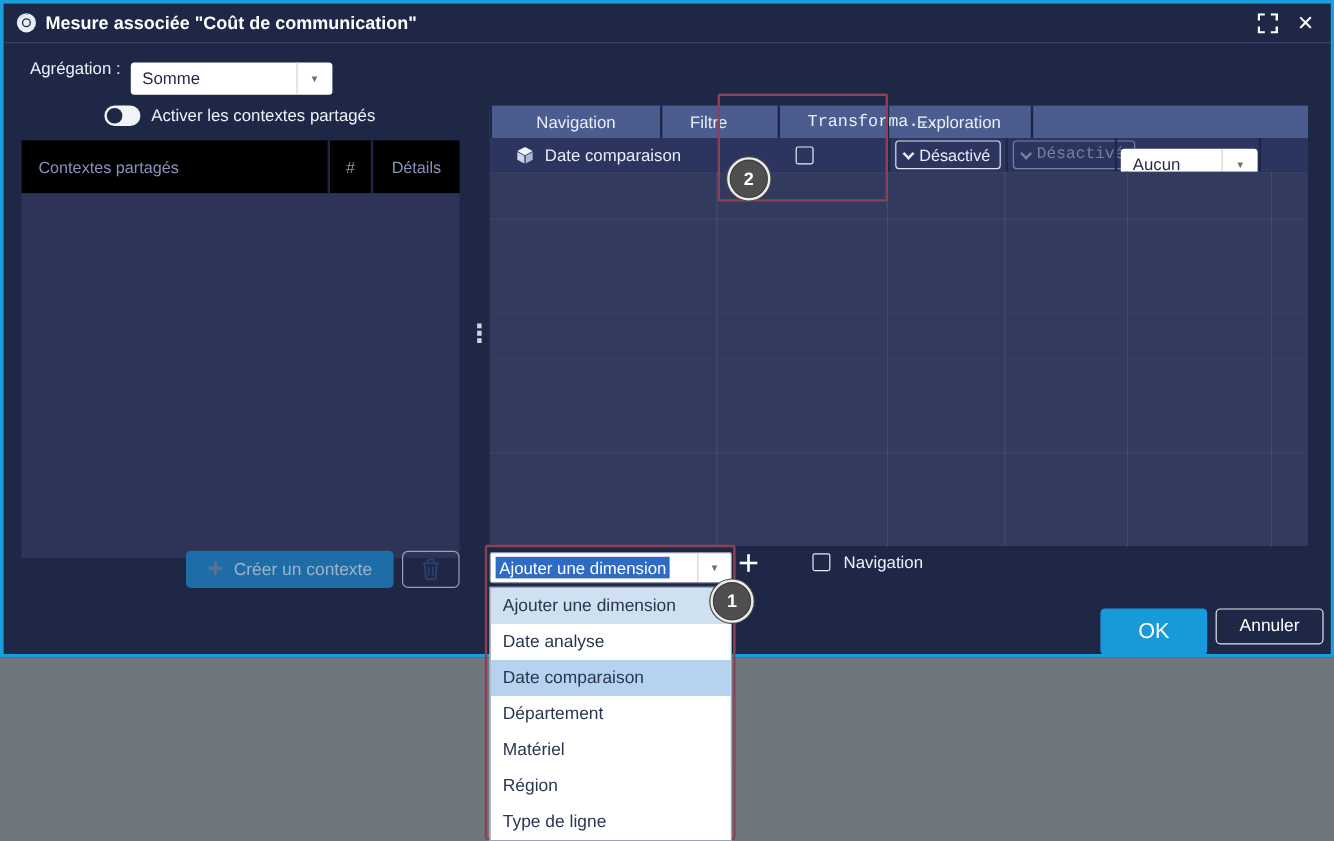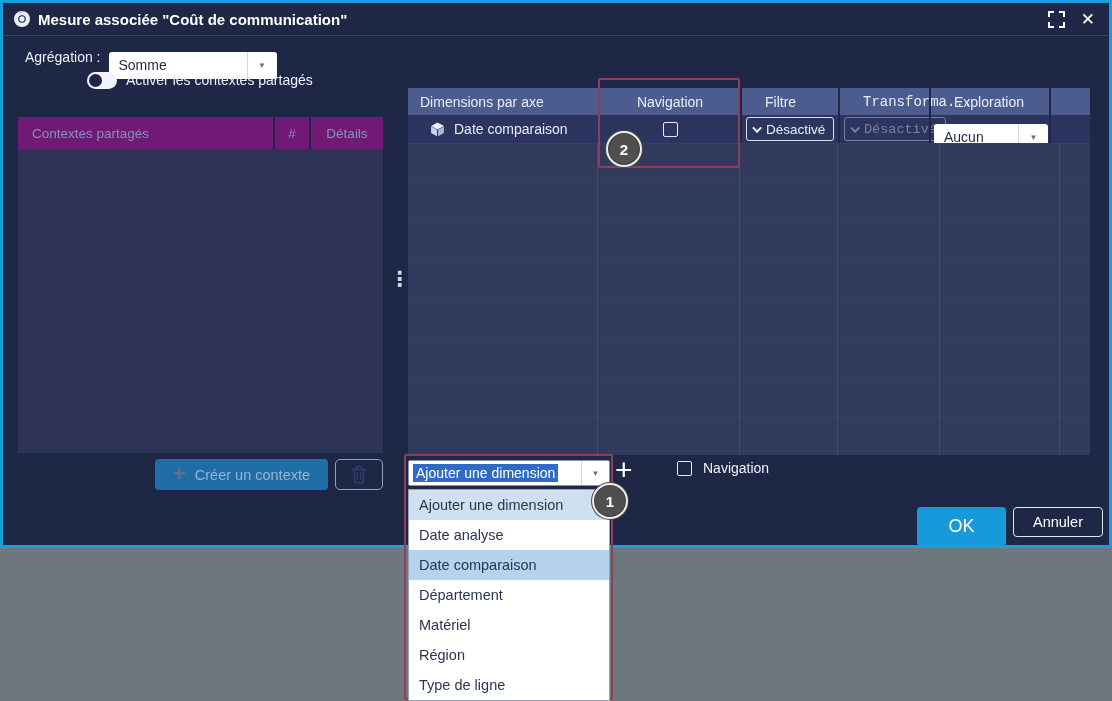--- a/index.html
+++ b/index.html
@@ -21,28 +21,28 @@
 
   .agg-row { position:absolute; left:6px; top:36px; height:36px; display:flex; align-items:center; gap:8px; }
   .agg-label { color:#eef1fa; font-size:14px;margin-left:16px; }
   .w-select { background:#fff; border-radius:3px; height:27px; display:flex; align-items:center;
               color:#1f2747; font-size:14px; cursor:pointer; overflow:hidden;margin-top:16px; }
   .w-select .val { flex:1; padding-left:10px; white-space:nowrap; }
   .arrowbox { width:30px; height:100%; display:flex; align-items:center; justify-content:center;
               border-left:1px solid #d4d6da; }
   .tri { font-size:8px; color:#6b6f78; }
 
-  .toggle-row { position:absolute; left:84px; top:66px; height:22px; display:flex; align-items:center; gap:9px; }
+  .toggle-row { position:absolute; left:84px; top:82px; height:22px; display:flex; align-items:center; gap:9px; }
   .toggle { width:30px; height:17px; background:#f2f4f8; border-radius:9px; position:relative; cursor:pointer; }
   .toggle .knob { position:absolute; left:2px; top:2px; width:13px; height:13px; border-radius:50%; background:#1f2747; }
   .toggle-label { color:#eef1fa; font-size:14px; }
 
   
   .lt { position:absolute; left:15px; top:114px; width:365px; }
-  .lt-head { display:flex; height:32px; background:#701a75; color:#8era; }
+  .lt-head { display:flex; height:44px; background:#000000; color:#8era; }
   .lt-cell { display:flex; align-items:center; color:#8791bd; font-size:13.5px; }
   .lt-name { flex:1; padding-left:14px; }
   .lt-num { width:36px; justify-content:center; border-left:2px solid #1f2747; }
   .lt-det { width:74px; justify-content:center; border-left:2px solid #1f2747; }
   .lt-body { height:304px; background:#2d3457; }
 
   .drag-handle { position:absolute; left:386px; top:265px; color:#cdd4e8; font-size:21px;
                  font-weight:bold; line-height:1; cursor:grab; letter-spacing:0; }
 
   
@@ -170,21 +170,20 @@
         <div class="lt-cell lt-num">#</div>
         <div class="lt-cell lt-det">Détails</div>
       </div>
       <div class="lt-body"></div>
     </div>
 
     <div class="drag-handle">⋮</div>
 
     <div class="rt">
       <div class="rt-head">
-        <div class="rt-hcell c0">Dimensions par axe</div>
         <div class="rt-hcell c1 bl">Navigation</div>
         <div class="rt-hcell c2 bl">Filtre</div>
         <div class="rt-hcell c3 bl">Transforma...</div>
         <div class="rt-hcell c4 bl">Exploration</div>
         <div class="rt-hcell c5 bl"></div>
       </div>
 
       <div class="rt-row">
         <div class="rt-rcell c0">
           <span class="cube">

